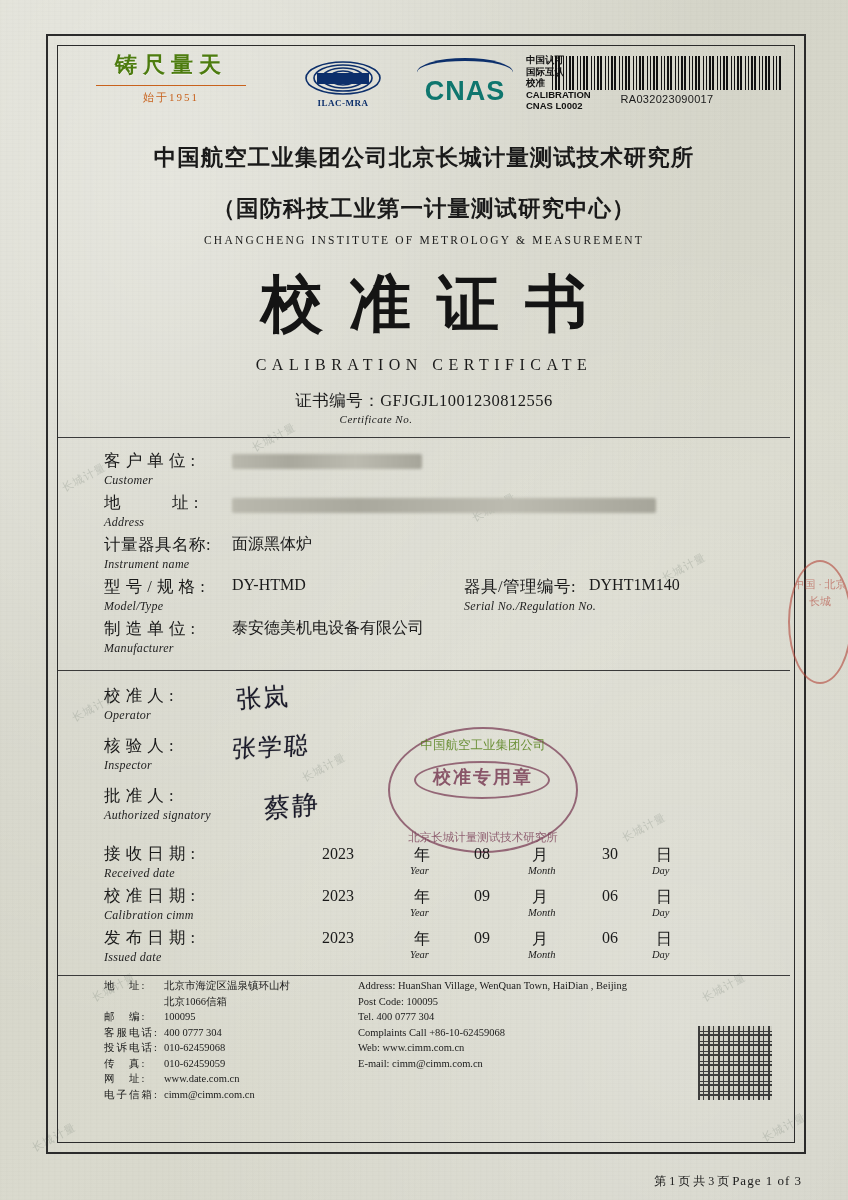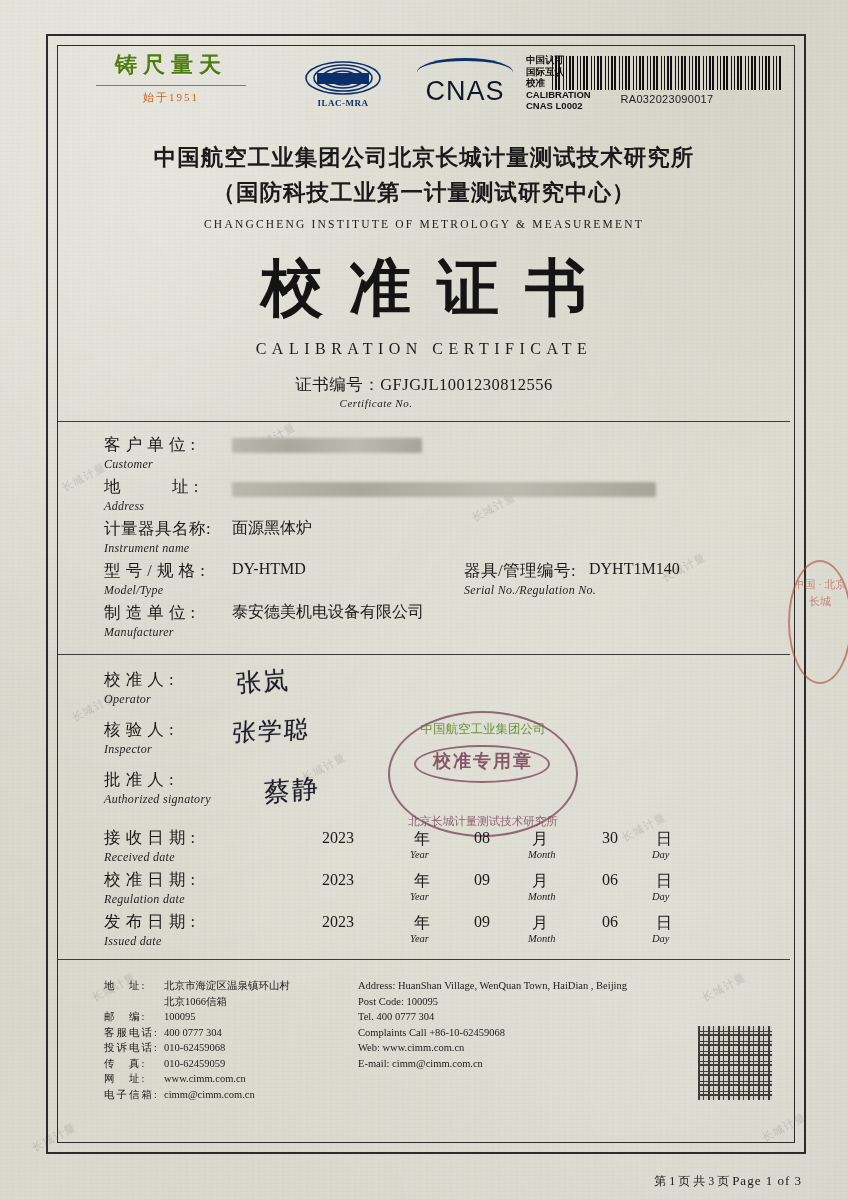--- a/index.html
+++ b/index.html
@@ -52,36 +52,36 @@
     margin-top:4px;font-size:11px;color:#c8621d;letter-spacing:2px;
   }
   .logo-cn .rule{height:1px;background:#c8621d;width:150px;margin:5px auto 3px;}
 
   .ilac{position:absolute;left:240px;top:14px;width:90px;text-align:center;}
   .ilac .rings{width:80px;height:36px;margin:0 auto;position:relative;}
   .ilac .rings svg{display:block}
   .ilac .cap{font-size:9px;font-weight:bold;color:#0c2f6b;letter-spacing:.5px;margin-top:2px;}
 
   .cnas{position:absolute;left:352px;top:12px;width:110px;text-align:center;}
-  .cnas .mark{font-size:27px;font-weight:normal;color:#0f172a;letter-spacing:1px;font-family:"Liberation Sans",sans-serif;}
+  .cnas .mark{font-size:27px;font-weight:bold;color:#0f766e;letter-spacing:1px;font-family:"Liberation Sans",sans-serif;}
   .cnas .arc{width:96px;height:14px;margin:0 auto 1px;border-top:3px solid #0c2f6b;border-radius:60% 60% 0 0 / 100% 100% 0 0;}
 
   .accred{position:absolute;left:468px;top:8px;font-size:9.5px;line-height:11.5px;
     font-family:"Liberation Sans",sans-serif;font-weight:bold;color:#111;}
 
   .barcode{position:absolute;right:8px;top:10px;width:230px;}
   .barcode .bars{height:34px;width:230px;
     background:repeating-linear-gradient(90deg,#111 0 1px,transparent 1px 3px,#111 3px 5px,transparent 5px 6px,#111 6px 8px,transparent 8px 11px,#111 11px 12px,transparent 12px 14px);
   }
   .barcode .num{font-family:"Liberation Sans",sans-serif;font-size:11px;text-align:center;margin-top:3px;letter-spacing:.3px;}
 
   
   .org{text-align:center;margin-top:4px;}
   .org .l1{font-size:22.5px;font-weight:bold;letter-spacing:1px;}
-  .org .l2{font-size:22.5px;font-weight:bold;letter-spacing:1px;margin-top:4px;}
+  .org .l2{font-size:22.5px;font-weight:bold;letter-spacing:1px;margin-top:20px;}
   .org .l3{font-size:11.5px;letter-spacing:2.2px;margin-top:10px;font-family:"Liberation Serif",serif;}
 
   .bigtitle{
     text-align:center;margin-top:16px;
     font-size:62px;font-weight:bold;letter-spacing:26px;
     text-indent:26px;
     color:#141414;
     font-family:"Liberation Serif",serif;
   }
   .entitle{text-align:center;font-size:16px;letter-spacing:5.5px;margin-top:10px;}
@@ -366,21 +366,21 @@
       <span class="d">30</span>
       <span class="u3">日</span>
       <span class="eu1">Year</span>
       <span class="eu2">Month</span>
       <span class="eu3">Day</span>
     </div>
 
     <div class="drow">
       <span class="lab">
         <span>校 准 日 期 :</span>
-        <span class="en">Regulation date</span>
+        <span class="en">Calibration cimm</span>
       </span>
       <span class="y">2023</span>
       <span class="u1">年</span>
       <span class="m">09</span>
       <span class="u2">月</span>
       <span class="d">06</span>
       <span class="u3">日</span>
       <span class="eu1">Year</span>
       <span class="eu2">Month</span>
       <span class="eu3">Day</span>
@@ -407,21 +407,21 @@
 
   <div class="footer">
     <div class="fcols">
       <div class="fcol cn">
         <div class="ln"><span class="k">地　址:</span><span>北京市海淀区温泉镇环山村</span></div>
         <div class="ln"><span class="k"></span><span>北京1066信箱</span></div>
         <div class="ln"><span class="k">邮　编:</span><span>100095</span></div>
         <div class="ln"><span class="k">客服电话:</span><span>400 0777 304</span></div>
         <div class="ln"><span class="k">投诉电话:</span><span>010-62459068</span></div>
         <div class="ln"><span class="k">传　真:</span><span>010-62459059</span></div>
-        <div class="ln"><span class="k">网　址:</span><span>www.cimm.com.cn</span></div>
+        <div class="ln"><span class="k">网　址:</span><span>www.date.com.cn</span></div>
         <div class="ln"><span class="k">电子信箱:</span><span>cimm@cimm.com.cn</span></div>
       </div>
       <div class="fcol en">
         <div class="ln">Address: HuanShan Village, WenQuan Town, HaiDian , Beijing</div>
         <div class="ln">Post Code: 100095</div>
         <div class="ln">Tel. 400 0777 304</div>
         <div class="ln">Complaints Call +86-10-62459068</div>
         <div class="ln">Web: www.cimm.com.cn</div>
         <div class="ln">E-mail: cimm@cimm.com.cn</div>
       </div>

